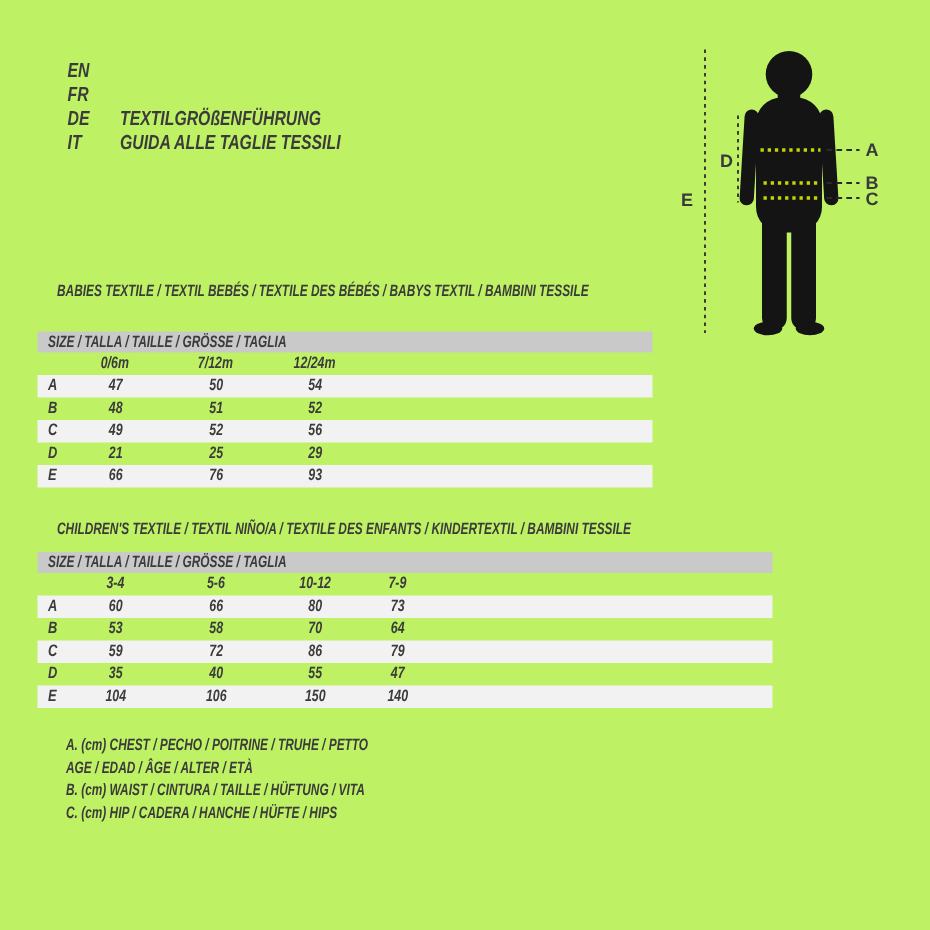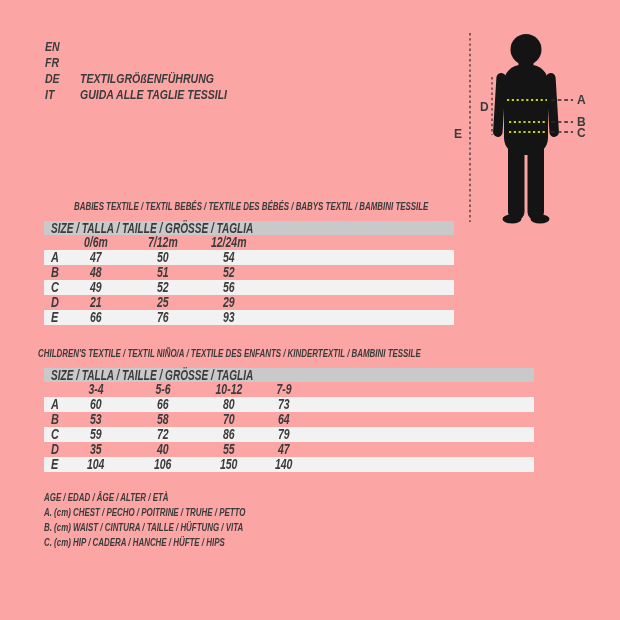--- a/index.html
+++ b/index.html
@@ -1,20 +1,20 @@
 <!DOCTYPE html>
 <html style="--accent: #c3d600; --bar: #c9c9c9; --stripe: #f2f2f2; --ink: #3b3b3b; --silhouette: #141414;"><head>
 <meta charset="utf-8">
 <style>
   :root{
     --accent:#c3d600; --bar:#c9c9c9; --stripe:#f2f2f2; --ink:#3b3b3b; --silhouette:#141414;
   }
   html,body{margin:0;padding:0;background:#fff;}
   .canvas{
-    position:relative; width:620px; height:620px; background:#fca5a5; overflow:hidden;
+    position:relative; width:620px; height:620px; background:#bef264; overflow:hidden;
     font-family:"Liberation Sans","DejaVu Sans",sans-serif; color:var(--ink); font-weight:700;text-decoration:underline;
   }
   
   .tx{display:inline-block; transform:scaleX(0.72); transform-origin:0 50%; white-space:nowrap;}
   .tc{display:inline-block; transform:scaleX(0.75); transform-origin:50% 50%; white-space:nowrap;}
   .tl{display:inline-block; transform:scaleX(0.78); transform-origin:0 50%; white-space:nowrap;}
 
   
   .langs{position:absolute; left:45px; top:39px; font-size:13.5px;}
   .lang-row{display:flex; height:16px; line-height:16px; align-items:center;}
@@ -23,25 +23,25 @@
   
   .figure{position:absolute; left:440px; top:20px; width:180px; height:215px;}
   .sil{fill:var(--silhouette);}
   .dashv{stroke:#2a2a2a; stroke-width:1.2; stroke-dasharray:2.4 2.8; fill:none;}
   .dashh{stroke:#2a2a2a; stroke-width:1.3; stroke-dasharray:3.8 2.8; fill:none;}
   .dots{stroke:var(--accent); stroke-width:2.2; stroke-dasharray:2.2 2.6; fill:none;}
   .svgtxt{font-family:"Liberation Sans","DejaVu Sans",sans-serif; font-weight:700; font-size:12px; fill:#3a3a3a;}
 
   
   .sec-title{position:absolute; left:38px; font-size:11px; line-height:12px; height:12px;}
-  .babies-title{top:200px;margin-left:36px;}
+  .babies-title{top:188px;}
   .children-title{top:347px;}
 
   
-  .table{position:absolute; left:44px; font-size:14px;}
+  .table{position:absolute; left:25px; font-size:11px;}
   .babies-table{top:221px; width:410px;}
   .children-table{top:368px; width:490px;}
   .bar{height:14px; line-height:14px; background:var(--bar); padding-left:7px; box-sizing:border-box;}
   .trow{display:grid; height:15px; line-height:15px;}
   .babies-table .trow{grid-template-columns:24px 56px 78px 54px 1fr;}
   .children-table .trow{grid-template-columns:24px 56px 78px 54px 56px 1fr;}
   .stripe{background:var(--stripe);}
   .cell{text-align:center;}
   .lblcell{text-align:left; padding-left:7px;}
 
@@ -201,19 +201,19 @@
       <span class="cell lblcell"><i class="tl">E</i></span>
       <span class="cell"><i class="tc">104</i></span>
       <span class="cell"><i class="tc">106</i></span>
       <span class="cell"><i class="tc">150</i></span>
       <span class="cell"><i class="tc">140</i></span>
       <span class="cell"></span>
     </div>
   </div>
 
   <div class="legend">
+    <div class="legend-line"><i class="tx">A. (cm) CHEST / PECHO / POITRINE / TRUHE / PETTO</i></div>
     <div class="legend-line"><i class="tx">AGE / EDAD / ÂGE / ALTER / ETÀ</i></div>
-    <div class="legend-line"><i class="tx">A. (cm) CHEST / PECHO / POITRINE / TRUHE / PETTO</i></div>
     <div class="legend-line"><i class="tx">B. (cm) WAIST / CINTURA / TAILLE / HÜFTUNG / VITA</i></div>
     <div class="legend-line"><i class="tx">C. (cm) HIP / CADERA / HANCHE / HÜFTE / HIPS</i></div>
   </div>
 
 </div>
 
 </body></html>

